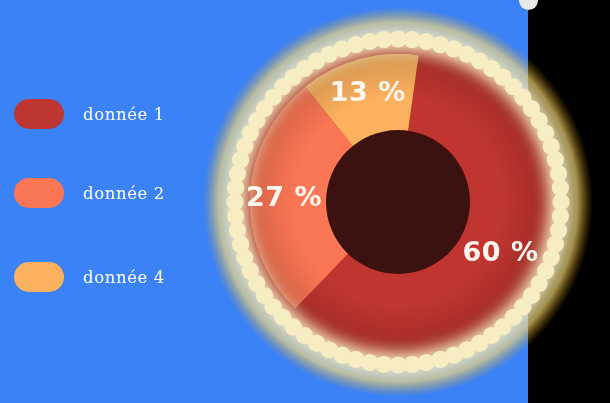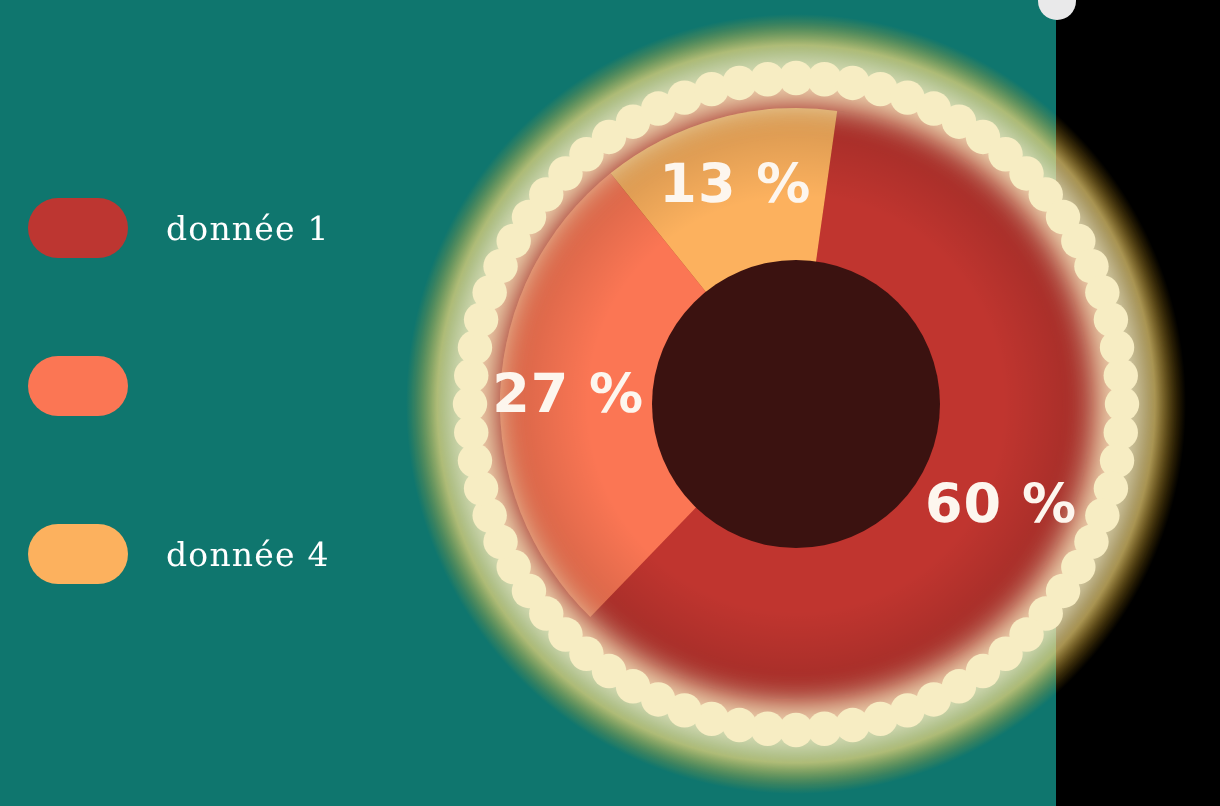--- a/index.html
+++ b/index.html
@@ -13,21 +13,21 @@
     overflow: hidden;
     position: relative;
     font-family: "DejaVu Serif", serif;
   }
 
   #stage {
     position: absolute;
     inset: 0;
     width: 528px;
     height: 403px;
-    background: #0f766e;
+    background: #3b82f6;
   }
 
   
   #legend {
     position: absolute;
     left: 0px;
     top: 0px;
     width: 215px;
     height: 403px;
   }
@@ -94,20 +94,21 @@
 
   <div id="legend">
 
     <div class="legend-item" style="top:98px;">
       <span class="legend-swatch" style="background: rgb(189, 54, 49);"></span>
       <span class="legend-label">donnée 1</span>
     </div>
 
     <div class="legend-item" style="top:177px;">
       <span class="legend-swatch" style="background: rgb(251, 118, 84);"></span>
+      <span class="legend-label">donnée 2</span>
     </div>
 
     <div class="legend-item" style="top:261px;">
       <span class="legend-swatch" style="background: rgb(252, 177, 94);"></span>
       <span class="legend-label">donnée 4</span>
     </div>
 
   </div>
 
   <div id="chart-wrap">

